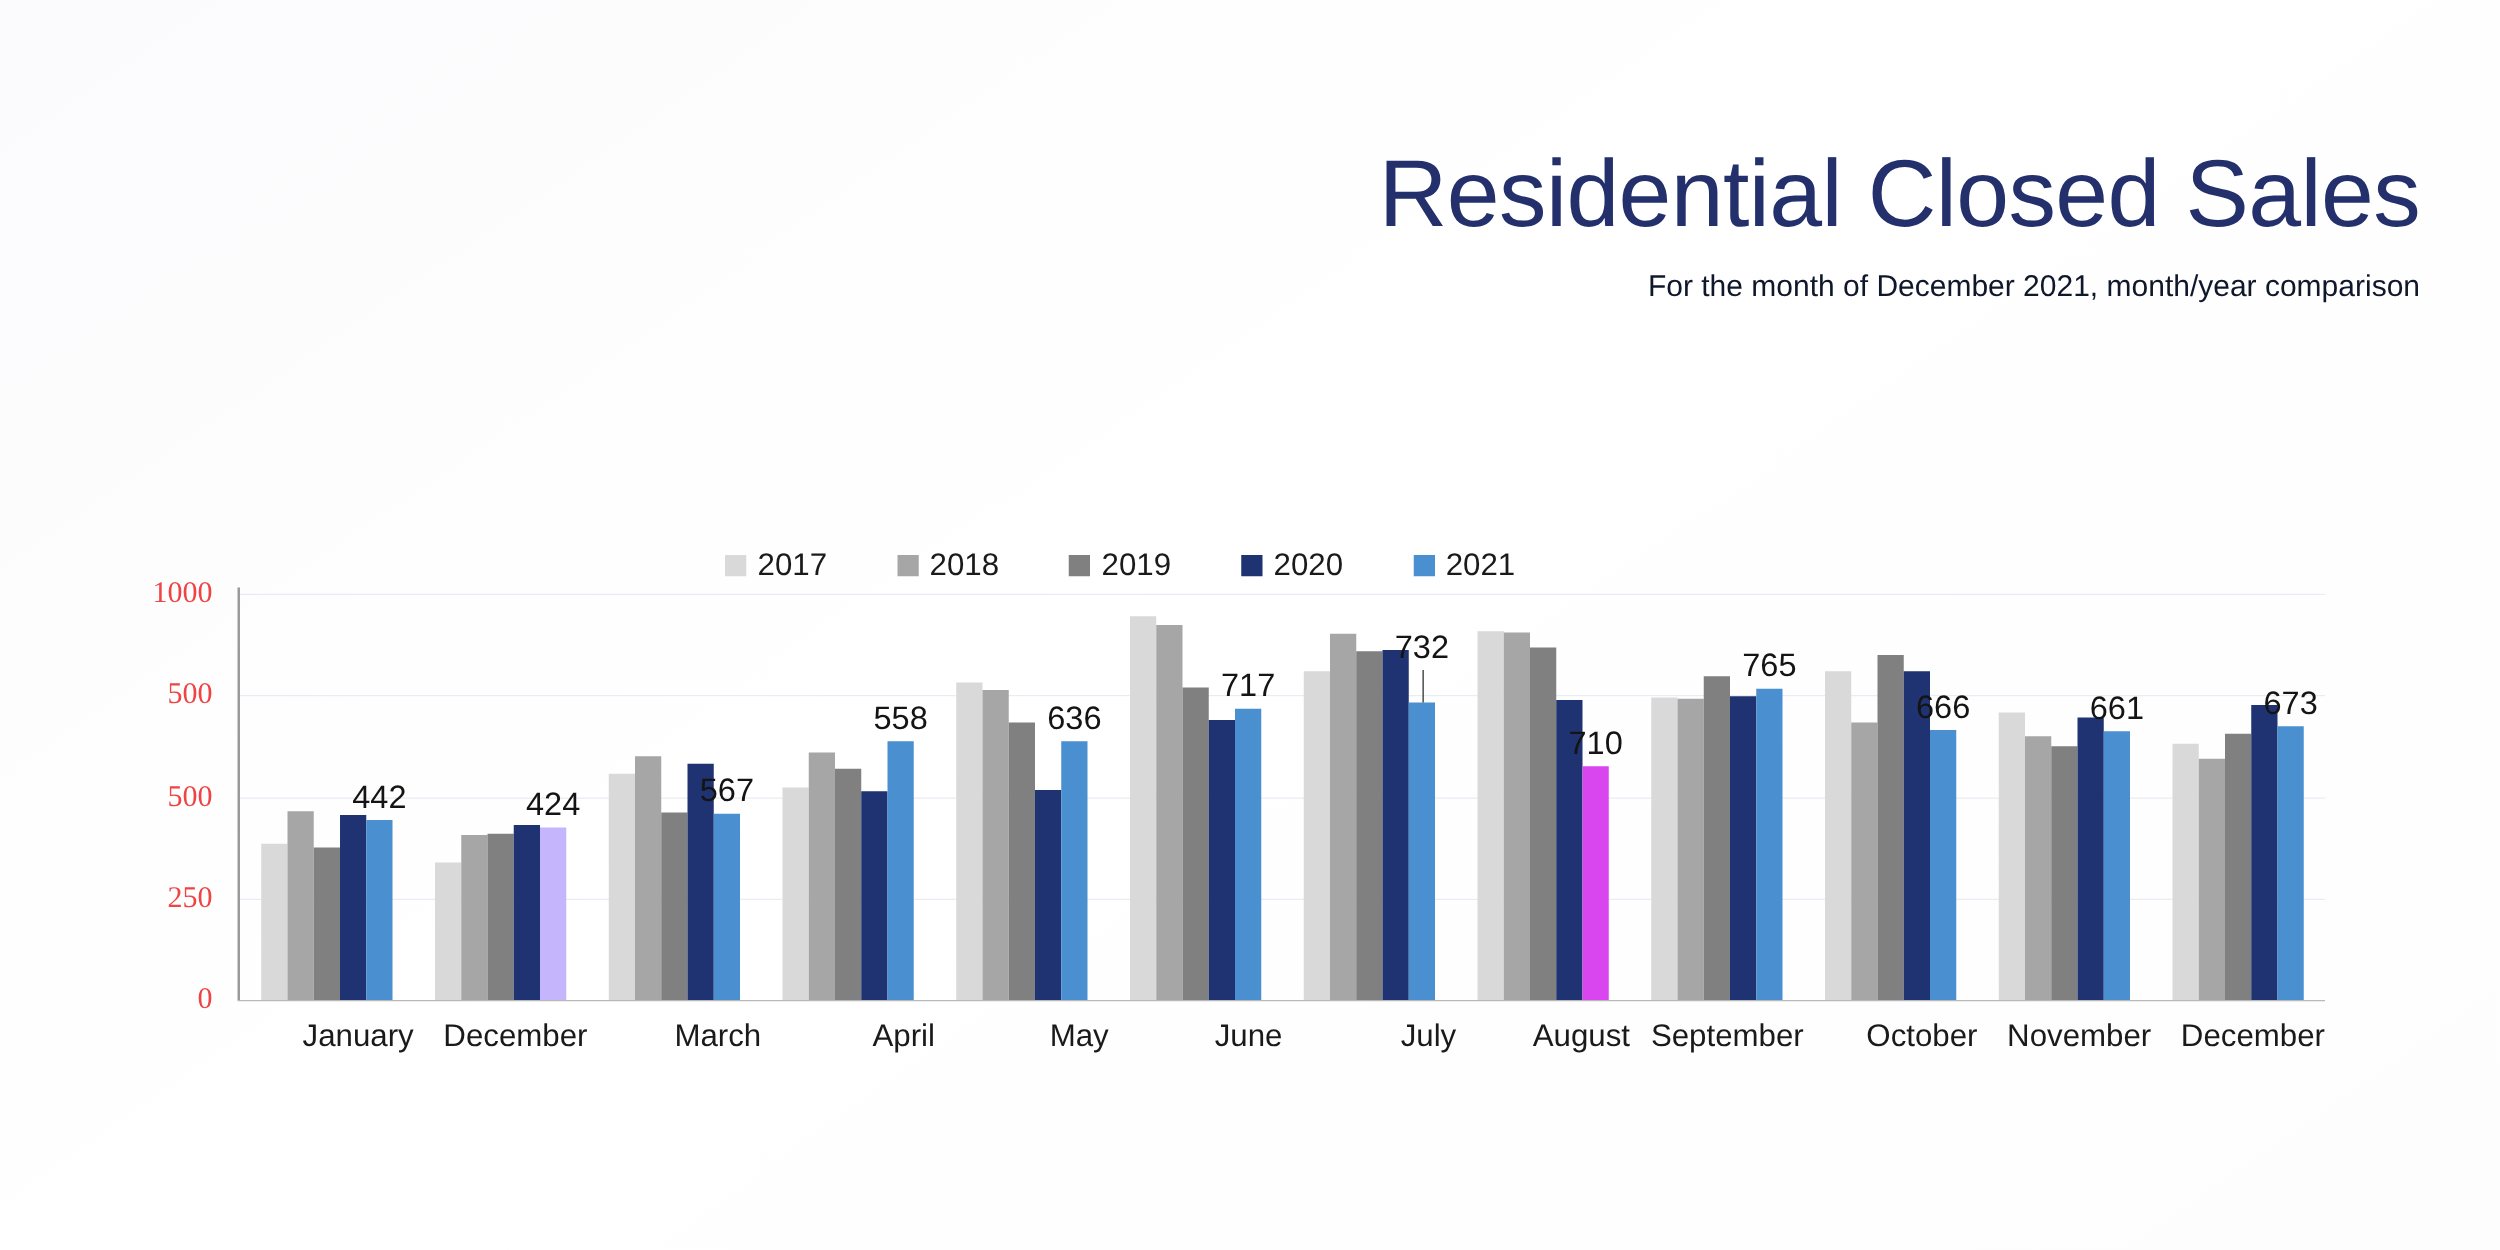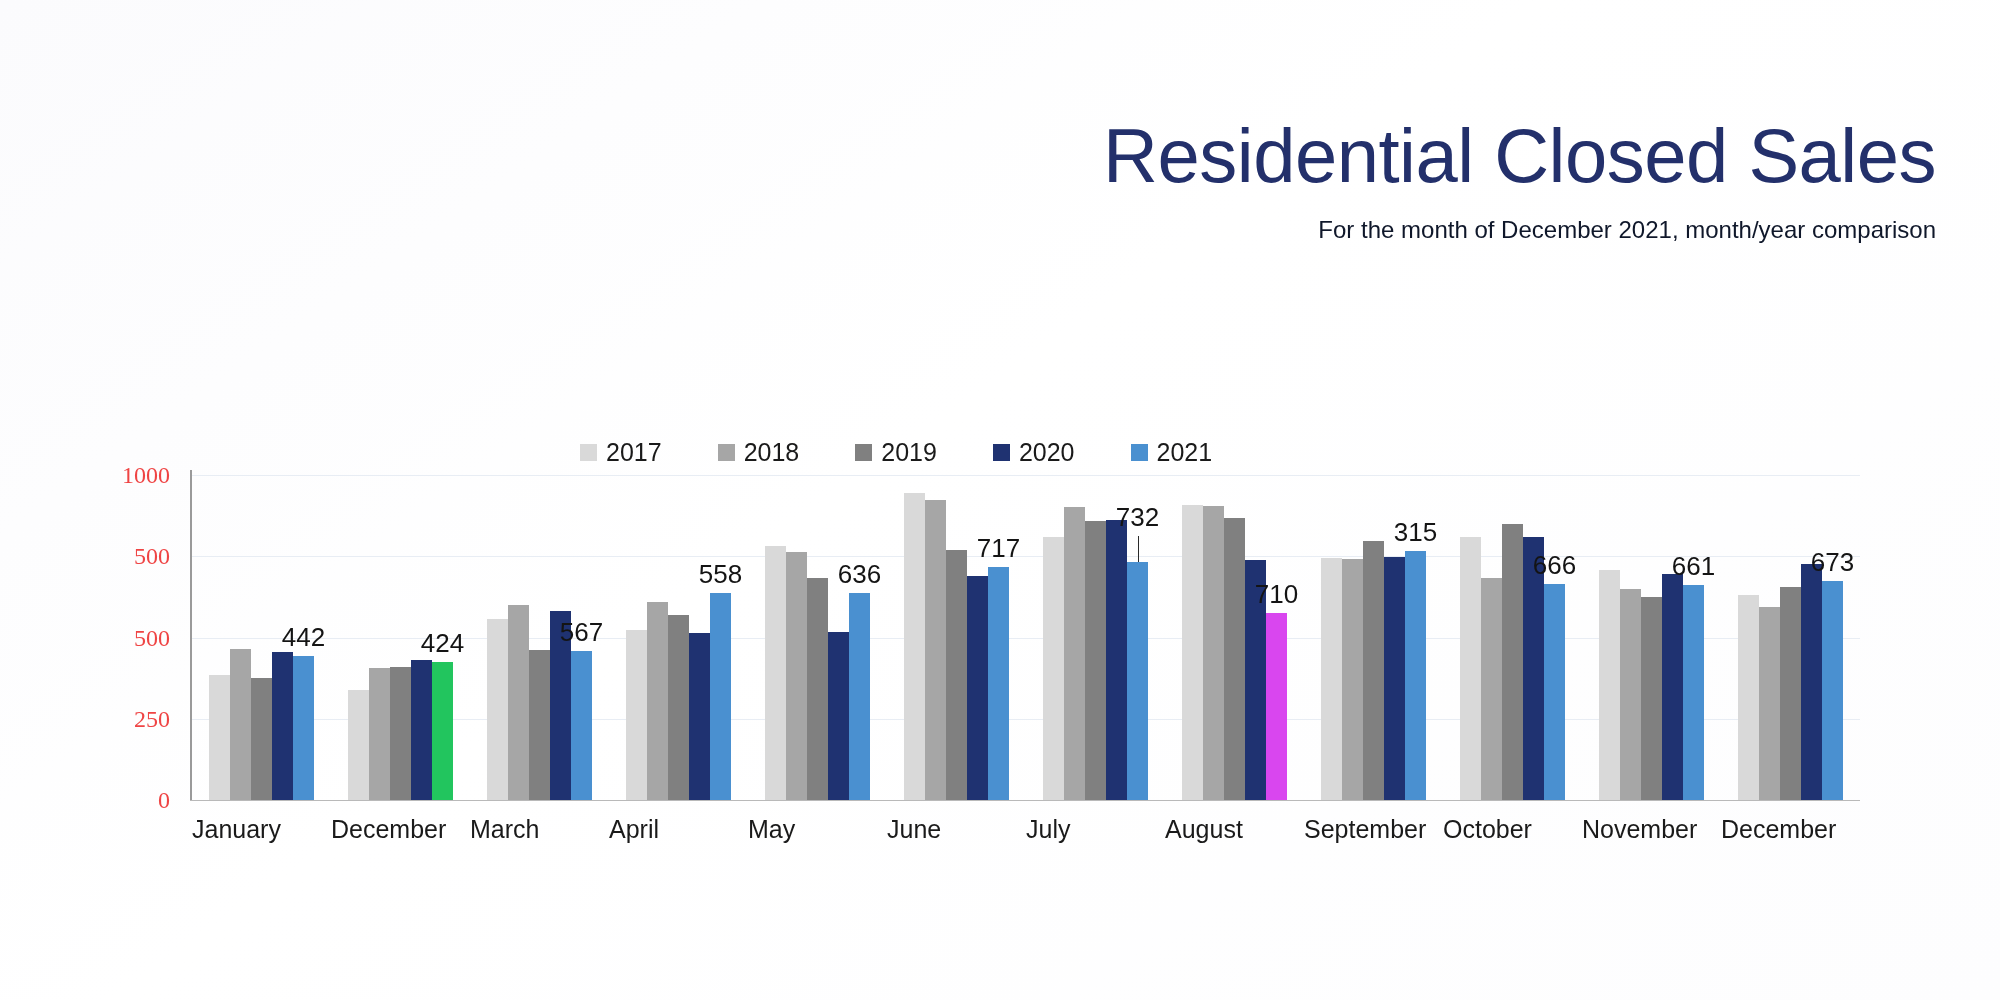--- a/index.html
+++ b/index.html
@@ -179,21 +179,21 @@
   
   .x-labels {
     position: absolute;
     left: 42px;
     right: 0;
     top: 385px;
     display: flex;
   }
   .x-label {
     flex: 1 1 0;
-    text-align: left;
+    text-align: right;
     font-size: 25px;
     color: #1a1a1a;
     font-family: "Liberation Sans", sans-serif;
     white-space: nowrap;
   }
 </style>
 </head>
 <body>
 
 <div class="page-wash"></div>
@@ -250,21 +250,21 @@
         <div class="bar" title="January 2020: 455" style="height: 147.875px; background: rgb(31, 50, 113);"></div>
         <div class="bar" title="January 2021: 442" style="height: 143.65px; background: rgb(74, 144, 208);">
           <span class="bar-label offset-left">442</span>
         </div>
       </div>
       <div class="month-group">
         <div class="bar" title="February 2017: 340" style="height: 110.5px; background: rgb(217, 217, 217);"></div>
         <div class="bar" title="February 2018: 406" style="height: 131.95px; background: rgb(166, 166, 166);"></div>
         <div class="bar" title="February 2019: 410" style="height: 133.25px; background: rgb(128, 128, 128);"></div>
         <div class="bar" title="February 2020: 432" style="height: 140.4px; background: rgb(31, 50, 113);"></div>
-        <div class="bar" title="February 2021: 424" style="height: 137.8px; background: #22c55e;">
+        <div class="bar" title="February 2021: 424" style="height: 137.8px; background: #c4b5fd;">
           <span class="bar-label offset-left">424</span>
         </div>
       </div>
       <div class="month-group">
         <div class="bar" title="March 2017: 558" style="height: 181.35px; background: rgb(217, 217, 217);"></div>
         <div class="bar" title="March 2018: 600" style="height: 195px; background: rgb(166, 166, 166);"></div>
         <div class="bar" title="March 2019: 463" style="height: 150.475px; background: rgb(128, 128, 128);"></div>
         <div class="bar" title="March 2020: 582" style="height: 189.15px; background: rgb(31, 50, 113);"></div>
         <div class="bar" title="March 2021: 567" style="height: 149px; background: rgb(74, 144, 208);">
           <span class="bar-label">567</span>
@@ -315,21 +315,21 @@
         <div class="bar" title="August 2021: 710" style="height: 187px; background: #d946ef;">
           <span class="bar-label offset-left">710</span>
         </div>
       </div>
       <div class="month-group">
         <div class="bar" title="September 2017: 745" style="height: 242.125px; background: rgb(217, 217, 217);"></div>
         <div class="bar" title="September 2018: 742" style="height: 241.15px; background: rgb(166, 166, 166);"></div>
         <div class="bar" title="September 2019: 797" style="height: 259.025px; background: rgb(128, 128, 128);"></div>
         <div class="bar" title="September 2020: 748" style="height: 243.1px; background: rgb(31, 50, 113);"></div>
         <div class="bar" title="September 2021: 765" style="height: 248.625px; background: rgb(74, 144, 208);">
-          <span class="bar-label">315</span>
+          <span class="bar-label">765</span>
         </div>
       </div>
       <div class="month-group">
         <div class="bar" title="October 2017: 809" style="height: 262.925px; background: rgb(217, 217, 217);"></div>
         <div class="bar" title="October 2018: 683" style="height: 221.975px; background: rgb(166, 166, 166);"></div>
         <div class="bar" title="October 2019: 849" style="height: 275.925px; background: rgb(128, 128, 128);"></div>
         <div class="bar" title="October 2020: 809" style="height: 262.925px; background: rgb(31, 50, 113);"></div>
         <div class="bar" title="October 2021: 666" style="height: 216.45px; background: rgb(74, 144, 208);">
           <span class="bar-label offset-left">666</span>
         </div>

